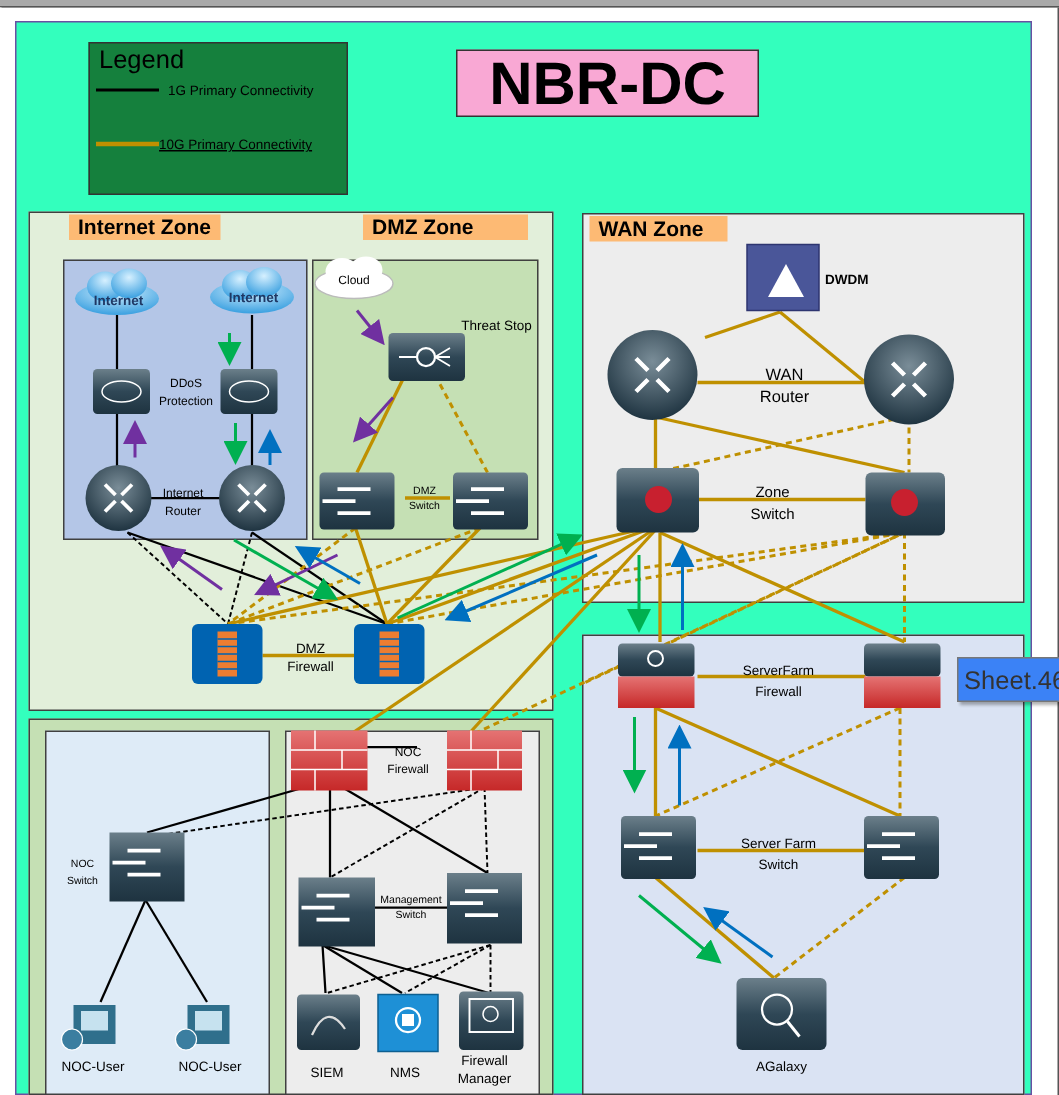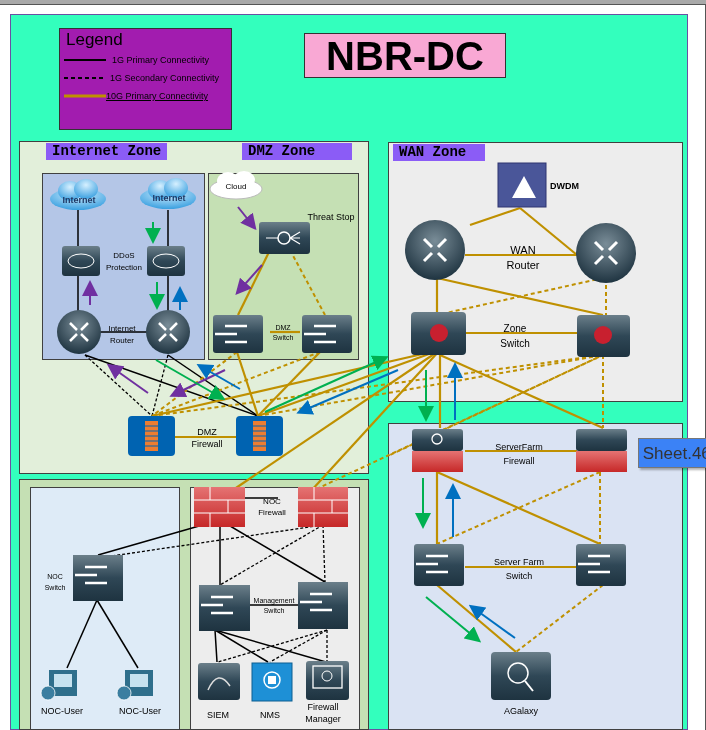--- a/index.html
+++ b/index.html
@@ -1,26 +1,26 @@
 <!DOCTYPE html>
 <html><head>
 <meta charset="utf-8">
 <style>
   html,body{margin:0;padding:0;}
   body{width:706px;height:730px;background:#ffffff;position:relative;overflow:hidden;font-family:"Liberation Sans",sans-serif;}
   .topbar{position:absolute;left:0;top:0;width:706px;height:4px;background:#a9a9a9;border-bottom:1px solid #555;}
   .canvas-border{position:absolute;left:0;top:5px;width:704px;height:725px;border-left:1px solid #fff;border-right:1px solid #555;}
   .page{position:absolute;left:10px;top:14px;width:678px;height:716px;background:#33ffbd;border:1px solid #6a4fa3;box-sizing:border-box;}
-  .legend{position:absolute;left:59px;top:28px;width:173px;height:102px;background:#a21caf;border:1px solid #333;box-sizing:border-box;}
+  .legend{position:absolute;left:59px;top:28px;width:173px;height:102px;background:#15803d;border:1px solid #333;box-sizing:border-box;}
   .legend-title{position:absolute;left:6px;top:1px;font-size:17px;color:#000;}
   .legend-row{position:absolute;left:2px;height:14px;display:flex;align-items:center;font-size:9px;color:#000;}
   .legend-row svg{display:block;}
   .title-box{position:absolute;left:304px;top:33px;width:202px;height:45px;background:#f9a8d4;border:1px solid #333;box-sizing:border-box;font-weight:bold;font-size:40px;line-height:45px;text-align:center;color:#000;}
   .zone{position:absolute;box-sizing:border-box;border:1.5px solid #404040;}
-  .zone-label{position:absolute;background:#8b5cf6;font-weight:bold;font-size:14px;color:#000;padding:0 6px;height:17px;line-height:17px;font-family:Liberation Mono, monospace;}
+  .zone-label{position:absolute;background:#fdba74;font-weight:bold;font-size:14px;color:#000;padding:0 6px;height:17px;line-height:17px;}
   .node-label{position:absolute;font-size:9px;color:#000;text-align:center;line-height:12px;white-space:nowrap;}
   .node-label.b{font-weight:bold;}
   .tooltip{position:absolute;left:590px;top:438px;width:87px;height:30px;background:#3b82f6;border:1px solid #777;box-shadow:2px 2px 2px rgba(0,0,0,0.3);font-size:17px;line-height:30px;text-align:center;color:#333;box-sizing:border-box;margin-left:48px;}
   svg.overlay{position:absolute;left:0;top:0;}
 </style>
 </head>
 <body>
 
 <div class="topbar"></div>
 <div class="canvas-border"></div>
@@ -40,26 +40,20 @@
 <div class="zone-label" style="left:242px;top:143px;width:98px;">DMZ Zone</div>
 <div class="zone-label" style="left:393px;top:144px;width:80px;">WAN Zone</div>
 
 <div class="legend">
   <div class="legend-title">Legend</div>
   <div class="legend-row" style="top:24px;">
     <svg width="48" height="6">
         <line x1="2" y1="3" x2="44" y2="3" stroke="#000" stroke-width="2"></line>
       </svg>
     <span style="margin-left:2px;">1G Primary Connectivity</span>
-  </div>
-  <div class="legend-row" style="top:42px;">
-    <svg width="46" height="6">
-        <line x1="2" y1="3" x2="44" y2="3" stroke="#000" stroke-width="2" stroke-dasharray="4,3"></line>
-      </svg>
-    <span style="margin-left:2px;">1G Secondary Connectivity</span>
   </div>
   <div class="legend-row" style="top:60px;text-decoration:underline;">
     <svg width="44" height="6">
         <line x1="2" y1="3" x2="44" y2="3" stroke="#bf9000" stroke-width="3"></line>
       </svg>
     <span>10G Primary Connectivity</span>
   </div>
 </div>
 
 <div class="title-box">NBR-DC</div>

